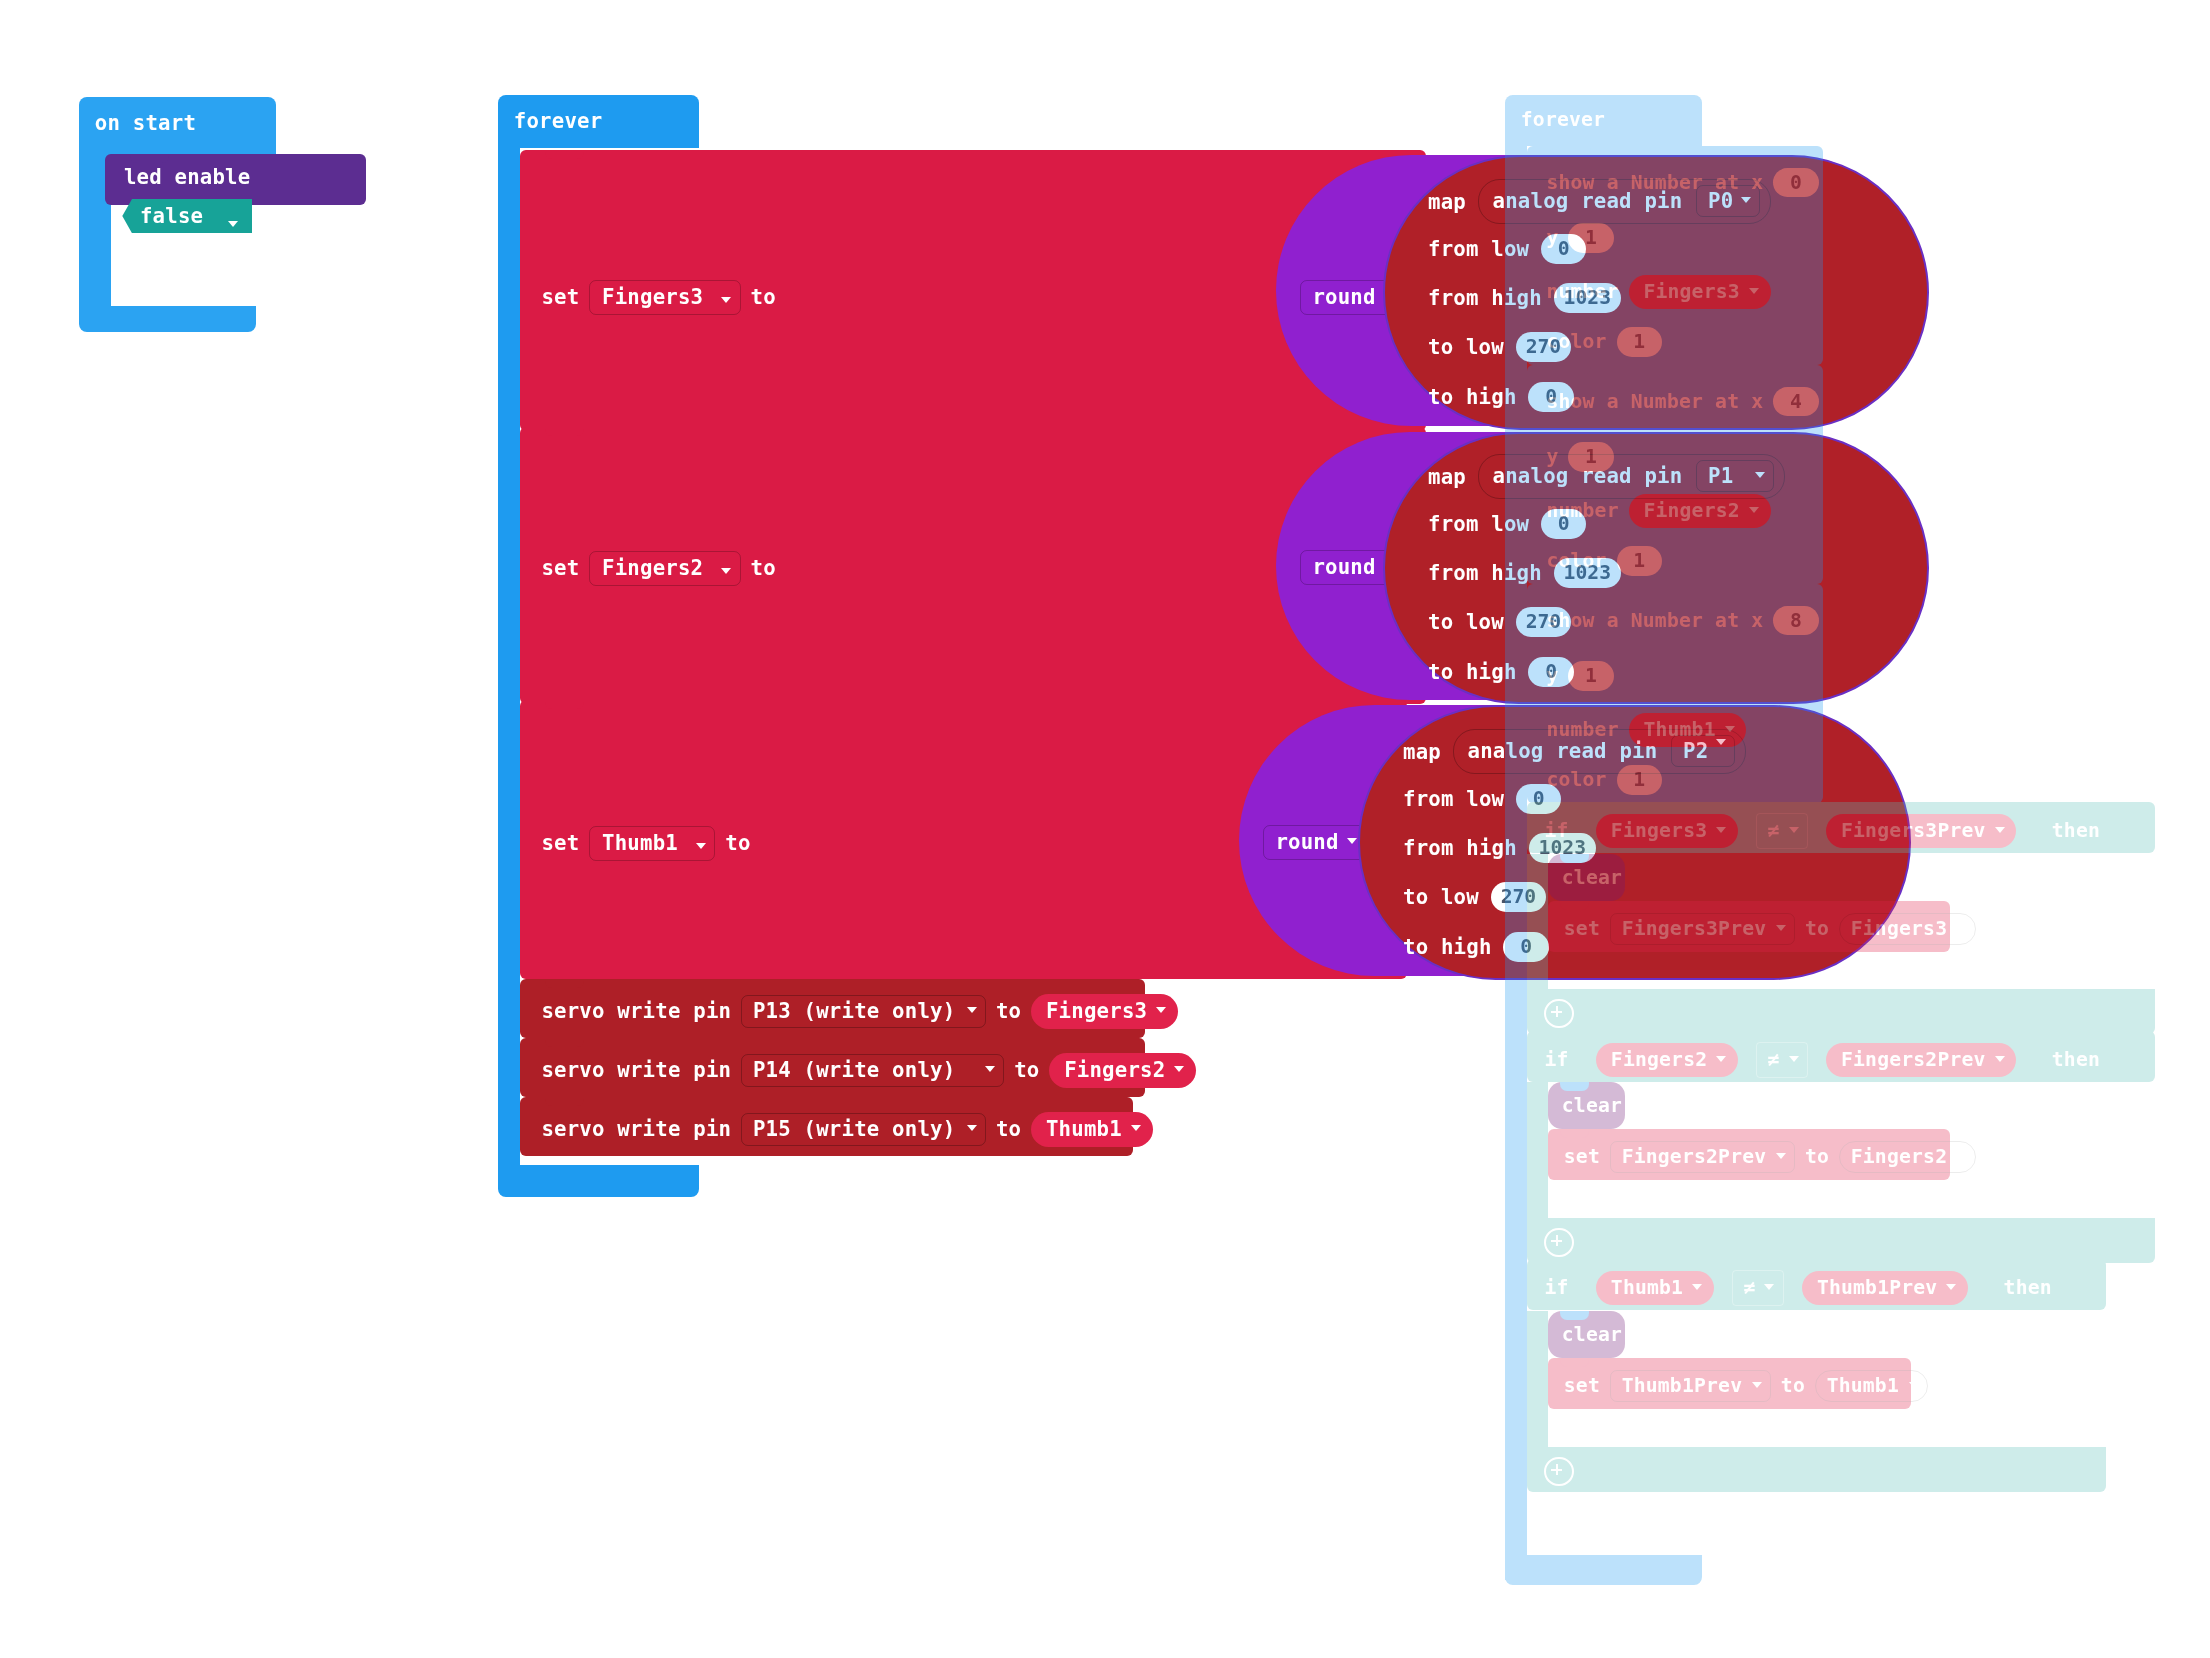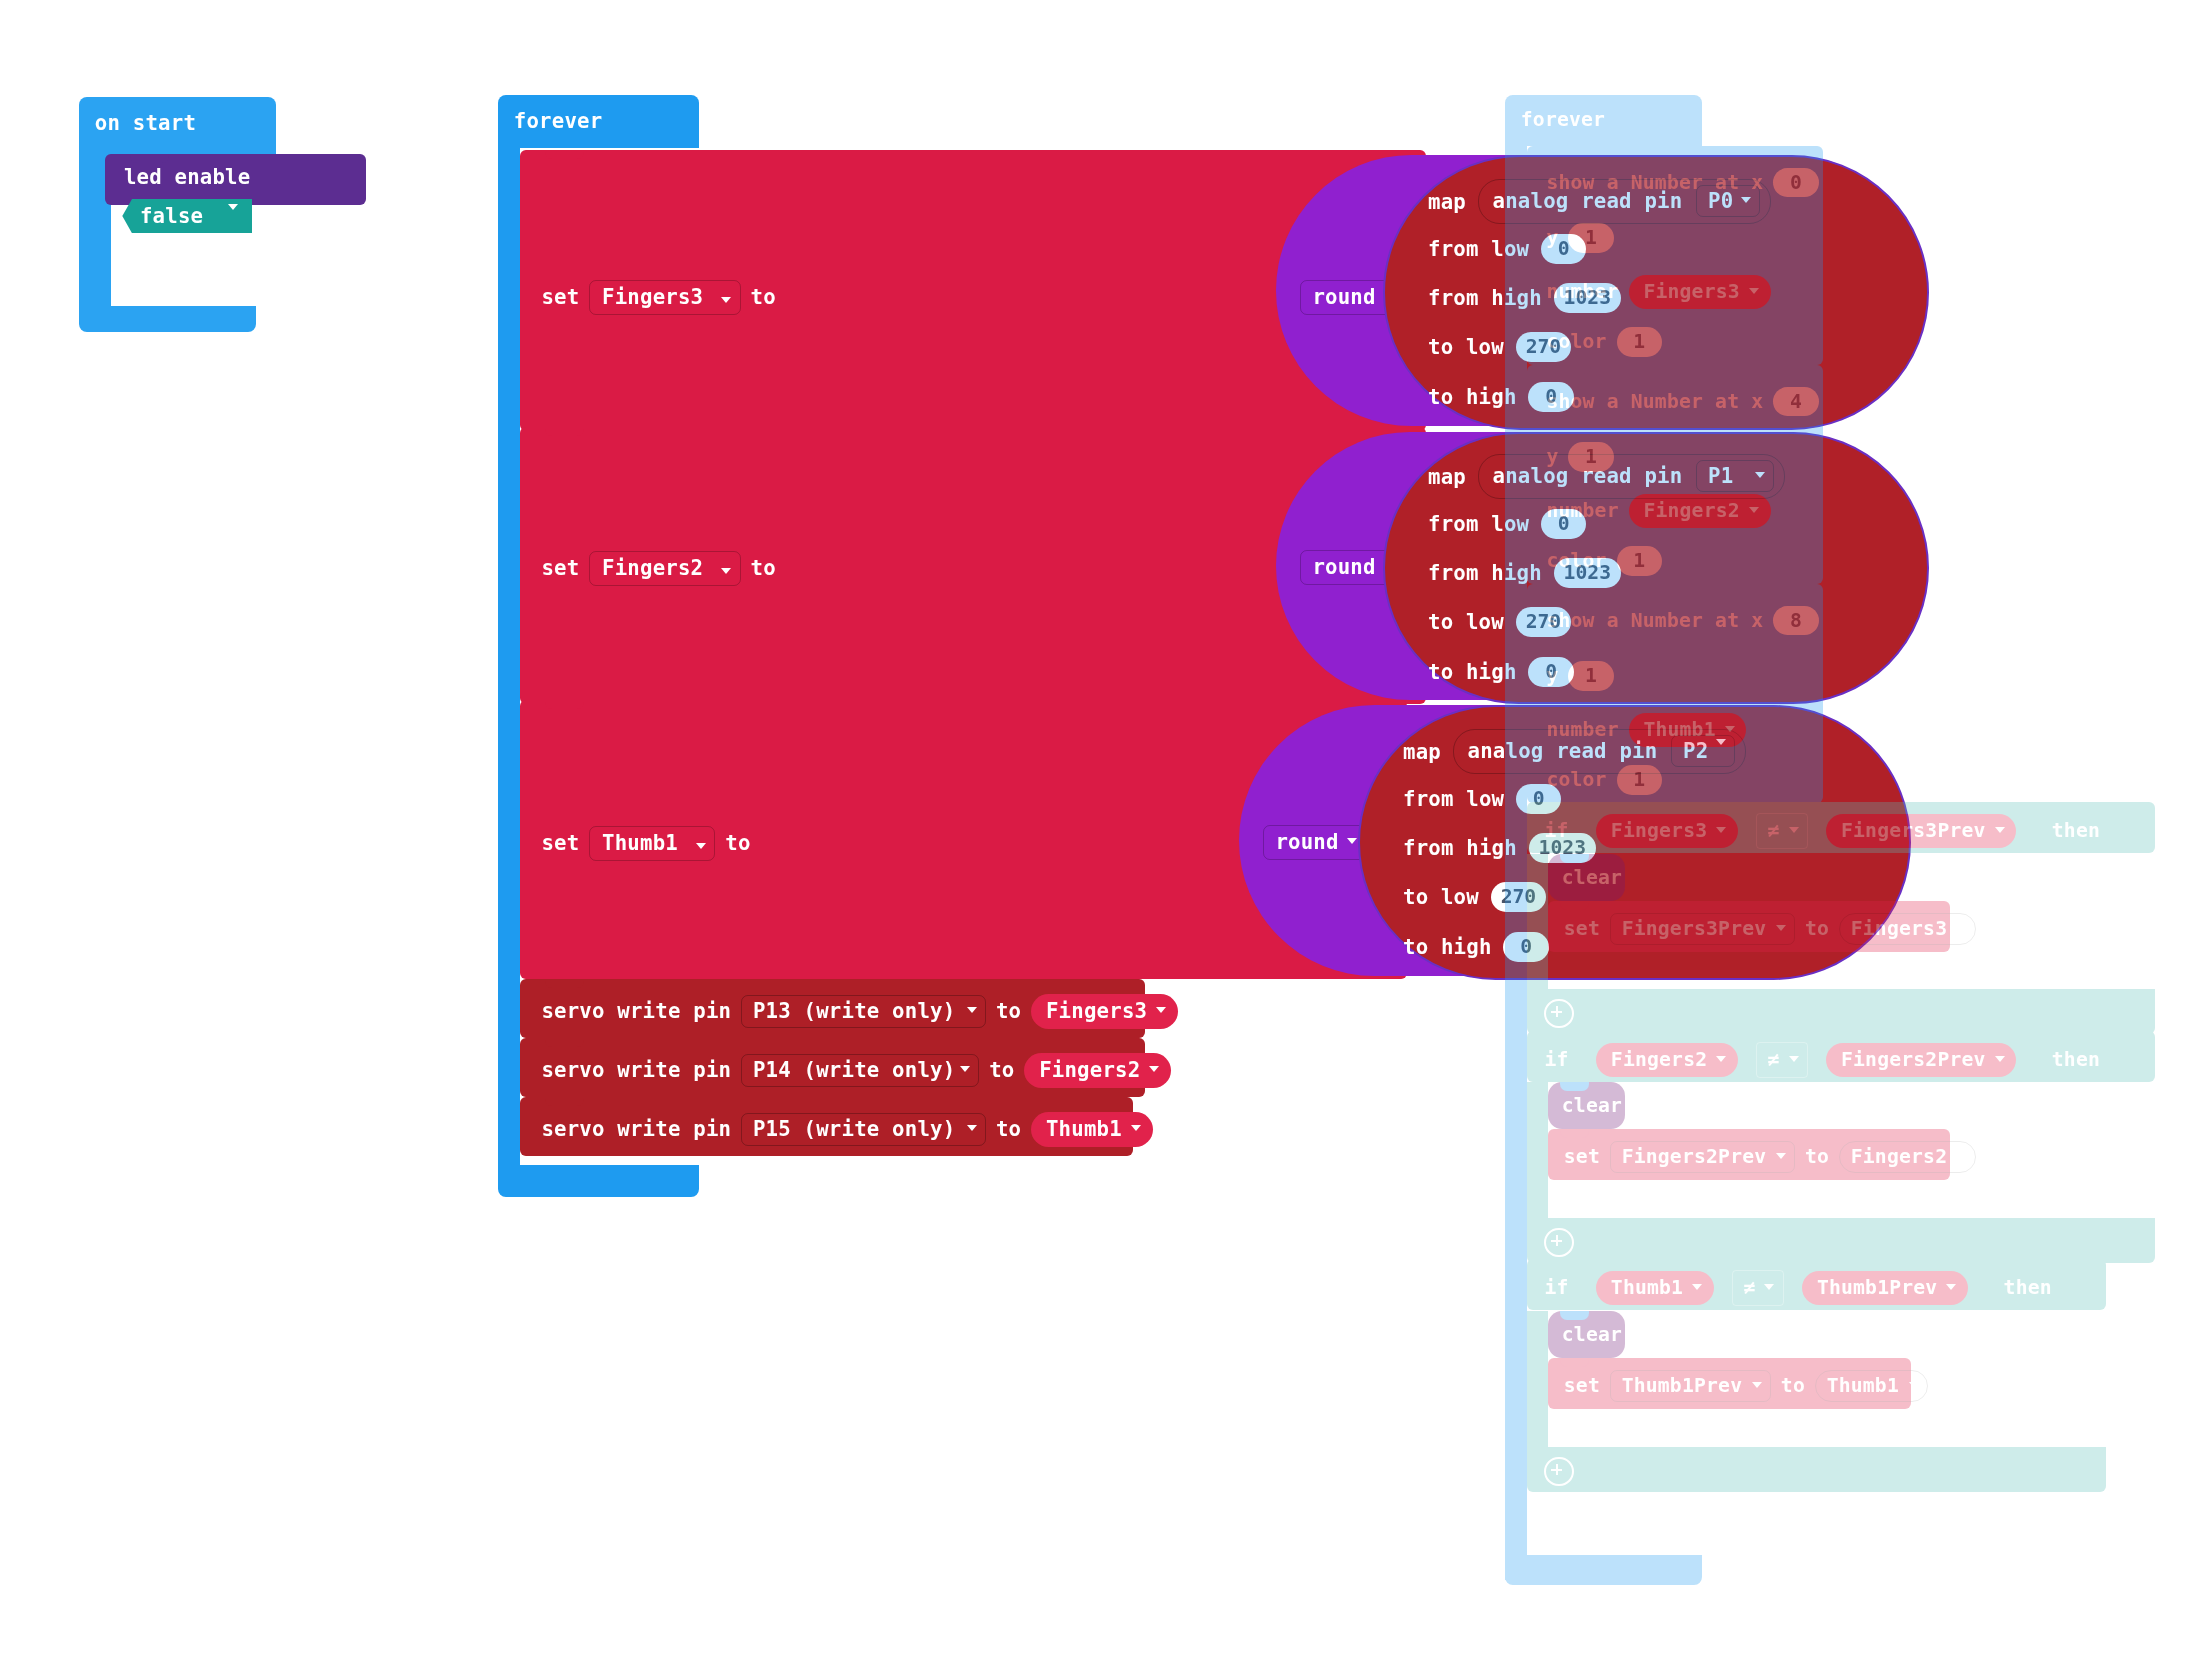--- a/index.html
+++ b/index.html
@@ -96,21 +96,21 @@
     <div class="hatbody">
       <span class="txt hat-label">on start</span>
     </div>
     <div class="leftrail"></div>
     <div style="position:absolute;left:0;top:209px;width:177px;height:25.6px;background:#2BA3F2;border-radius:0 0 7.9px 7.9px;"></div>
 
     <div class="ledenable">
       <div class="notch" style="background:#5C2D91;"></div>
       <div class="row" style="position:absolute;left:17.7px;top:10.8px;flex-direction:column;">
         <span class="txt">led enable</span>
-        <span style="display:inline-flex;align-items:flex-start;gap:25px;background:#17A398;
+        <span style="display:inline-flex;align-items:flex-end;gap:25px;background:#17A398;
                      padding:4.9px 13.8px 5.9px 17.7px;
                      clip-path:polygon(9.9px 0,100% 0,100% 100%,9.9px 100%,0 50%);">
           <span class="txt" style="font-size:20.7px;">false</span>
           <span class="caret"></span>
         </span>
       </div>
     </div>
 
   </div>
 
@@ -272,21 +272,21 @@
           <span class="txt">Fingers3</span>
           <span class="caret"></span>
         </span>
       </div>
     </div>
 
     <div class="servoblk" style="left:21.7px;top:943px;width:625px;height:59px;">
       <div class="notch"></div>
       <div class="row" style="position:absolute;left:21.7px;top:14.8px;">
         <span class="txt">servo write pin</span>
-        <span class="innerfield" style="display:inline-flex;align-items:center;gap:5px;">
+        <span class="innerfield" style="display:inline-flex;align-items:center;gap:30px;">
           <span class="txt">P14 (write only)</span>
           <span class="caret"></span>
         </span>
         <span class="txt">to</span>
         <span class="varpill redpill">
           <span class="txt">Fingers2</span>
           <span class="caret"></span>
         </span>
       </div>
     </div>

